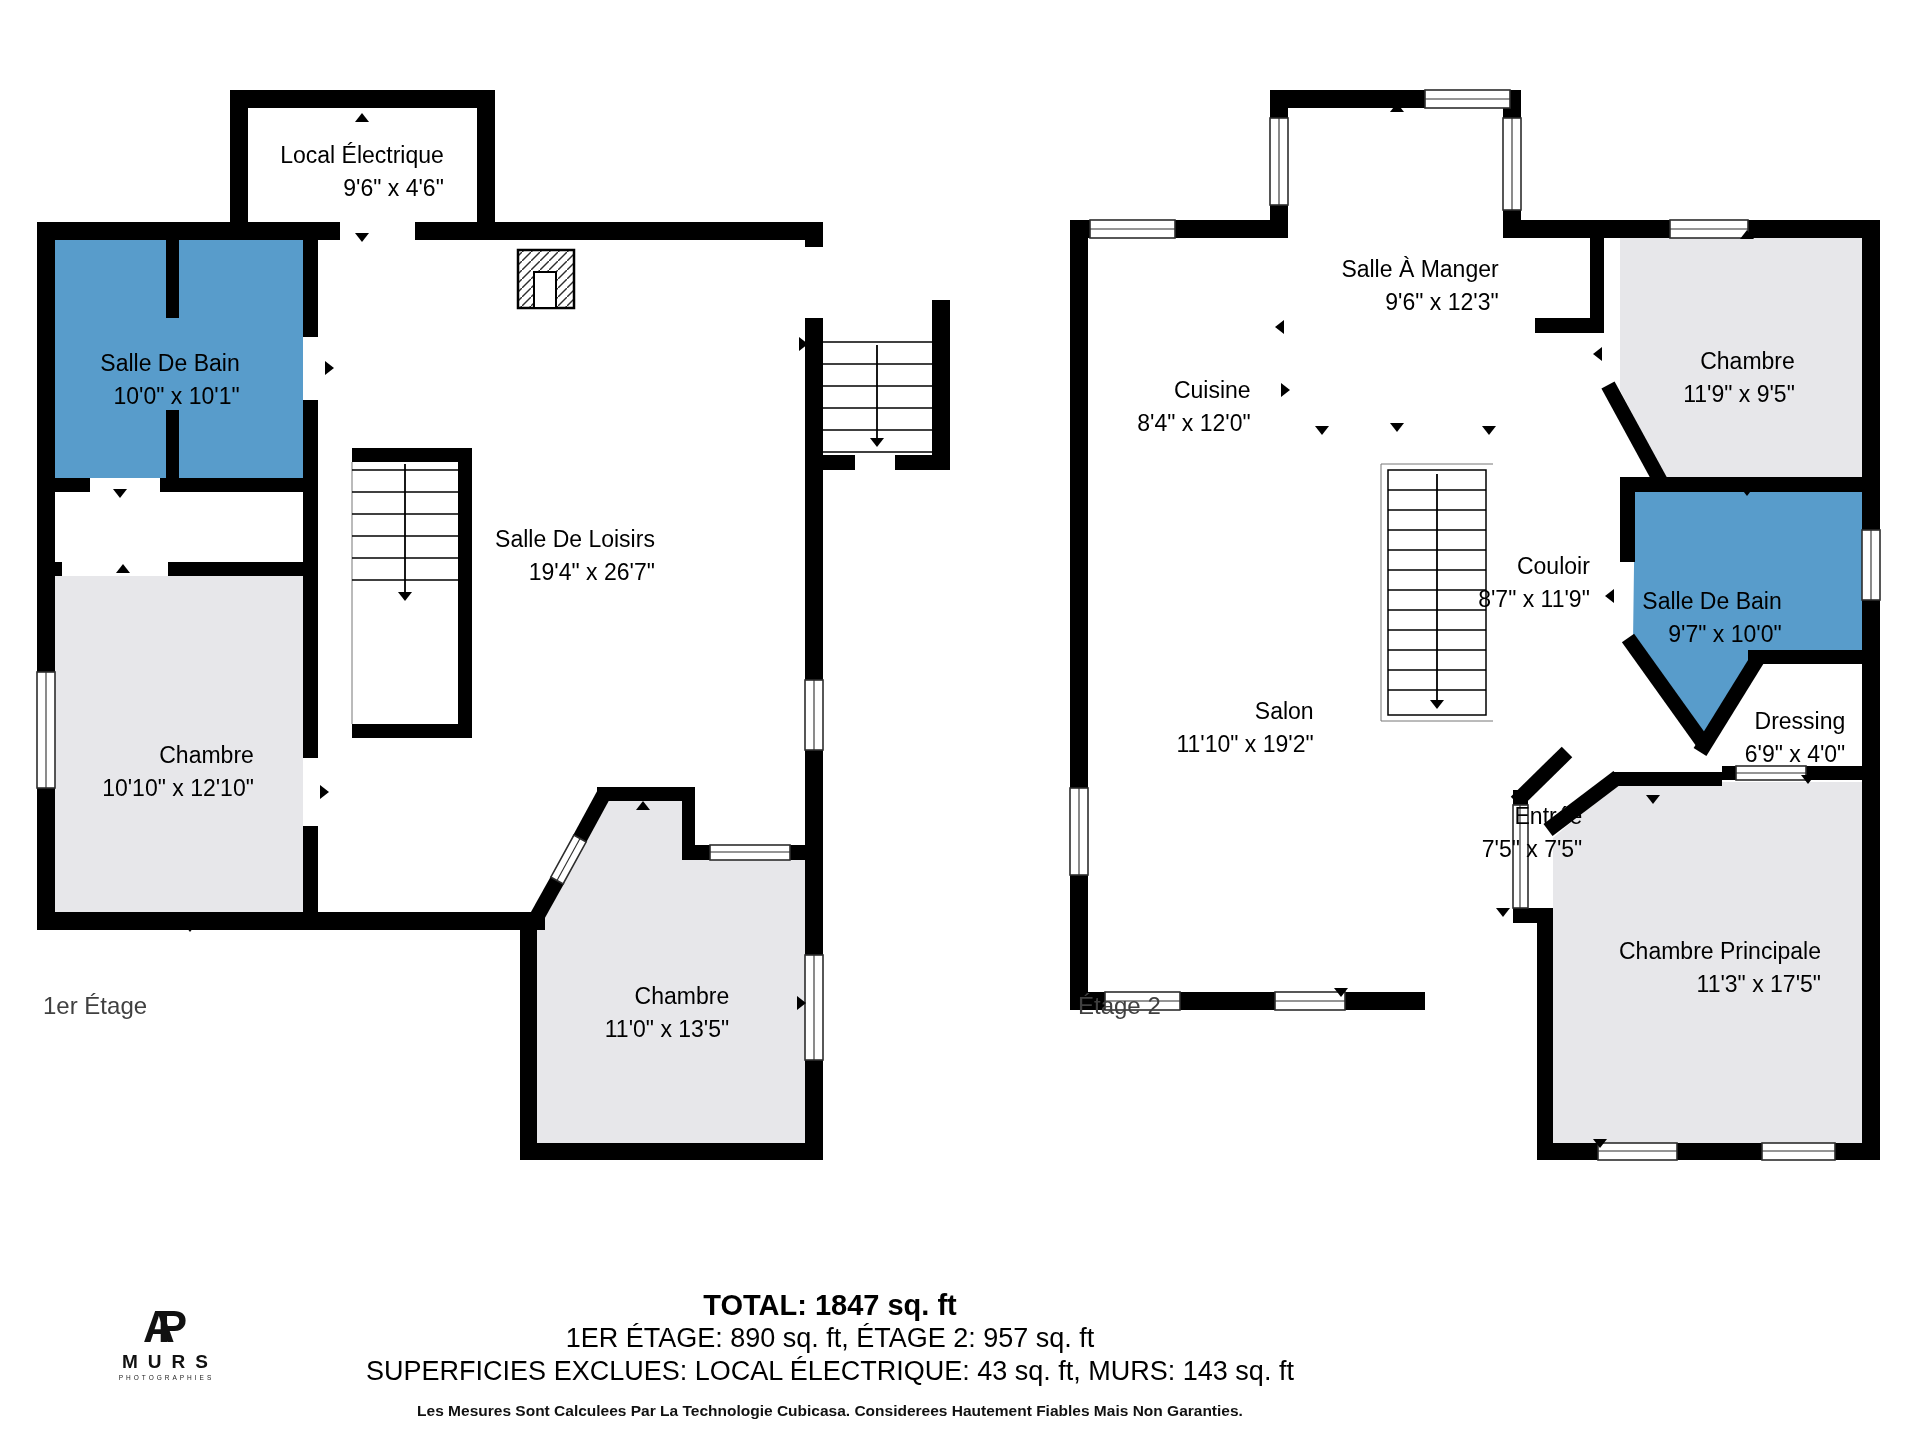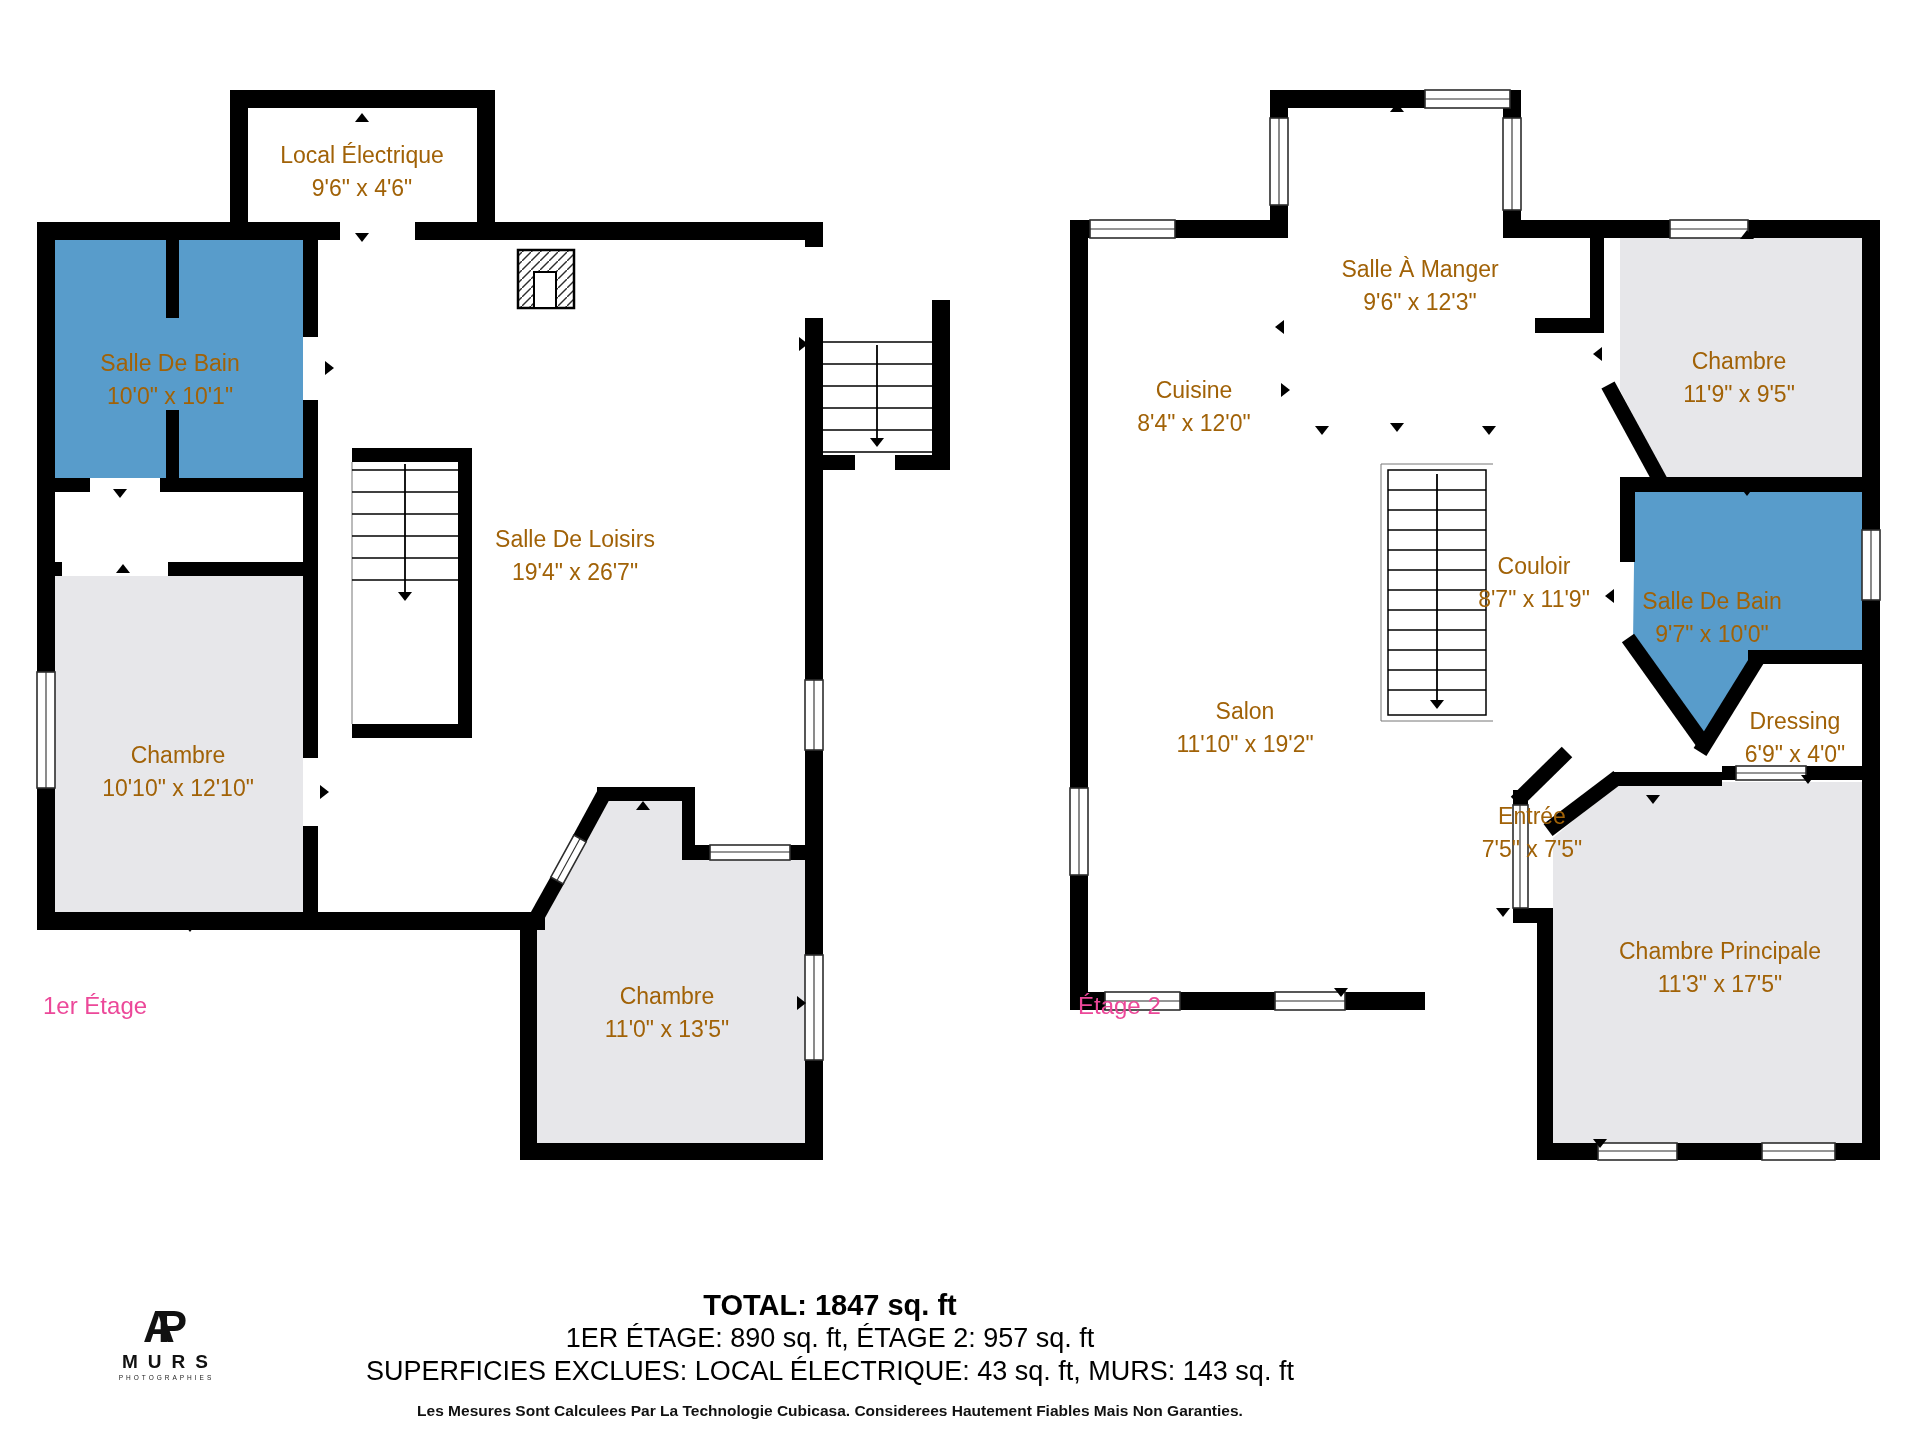--- a/index.html
+++ b/index.html
@@ -1,21 +1,21 @@
 <!DOCTYPE html>
 <html><head>
 <meta charset="utf-8">
 <style>
   html,body{margin:0;padding:0;background:#fff;}
   body{width:1920px;height:1440px;position:relative;font-family:"Liberation Sans",sans-serif;overflow:hidden;}
   .plan-svg{position:absolute;left:0;top:0;}
-  .rlabel{position:absolute;transform:translate(-50%,-50%);text-align:center;color:#a16207;white-space:nowrap;}
+  .rlabel{position:absolute;transform:translate(-50%,-50%);text-align:right;color:#000000;white-space:nowrap;}
   .rlabel .room-name{font-size:23px;line-height:33px;}
   .rlabel .room-dims{font-size:23px;line-height:33px;}
-  .floor-label{position:absolute;font-size:24px;color:#ec4899;}
+  .floor-label{position:absolute;font-size:24px;color:#404040;}
   .summary{position:absolute;left:0;top:1288px;width:1660px;text-align:center;color:#000;}
   .summary .total-line{font-size:29px;font-weight:700;line-height:34px;}
   .summary .floors-line{font-size:27px;line-height:33px;}
   .summary .excl-line{font-size:27px;line-height:33px;}
   .summary .disclaimer{font-size:15.5px;font-weight:600;margin-top:14px;color:#111;}
   .logo{position:absolute;left:95px;top:1305px;width:140px;text-align:center;color:#111;}
   .logo .mark{font-size:44px;font-weight:700;letter-spacing:0;line-height:44px;}
   .logo .mark .p{margin-left:-17px;}
   .logo .brand{font-size:19px;font-weight:600;letter-spacing:10px;margin-top:2px;margin-right:-10px;}
   .logo .tagline{font-size:6.5px;letter-spacing:3px;margin-top:1px;margin-right:-3px;color:#222;}

